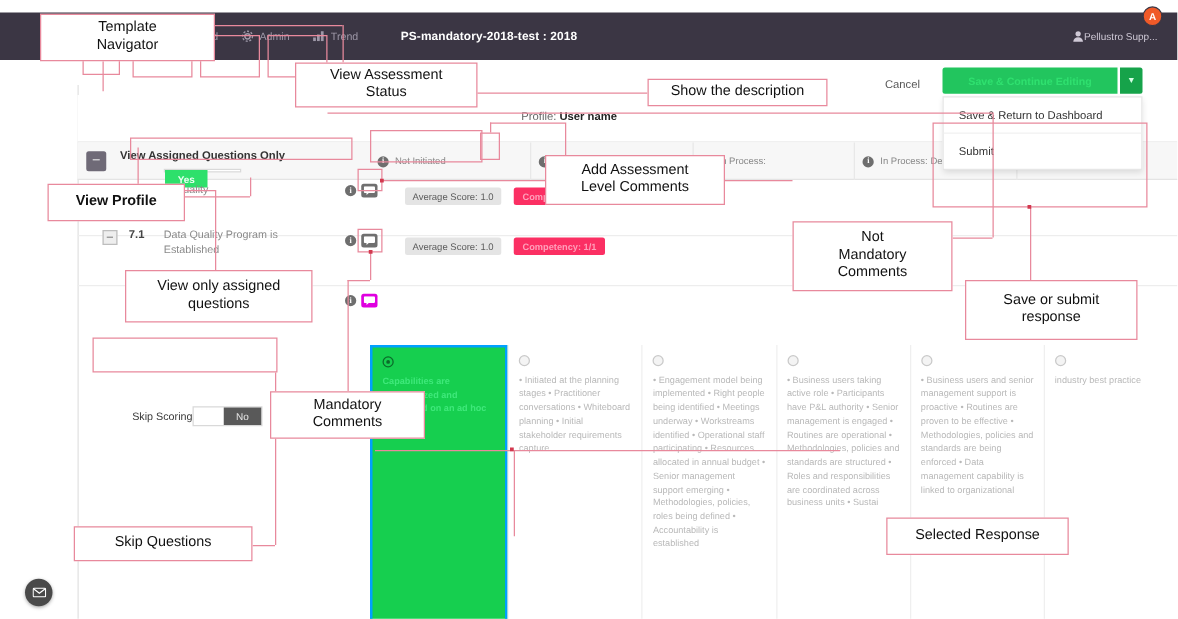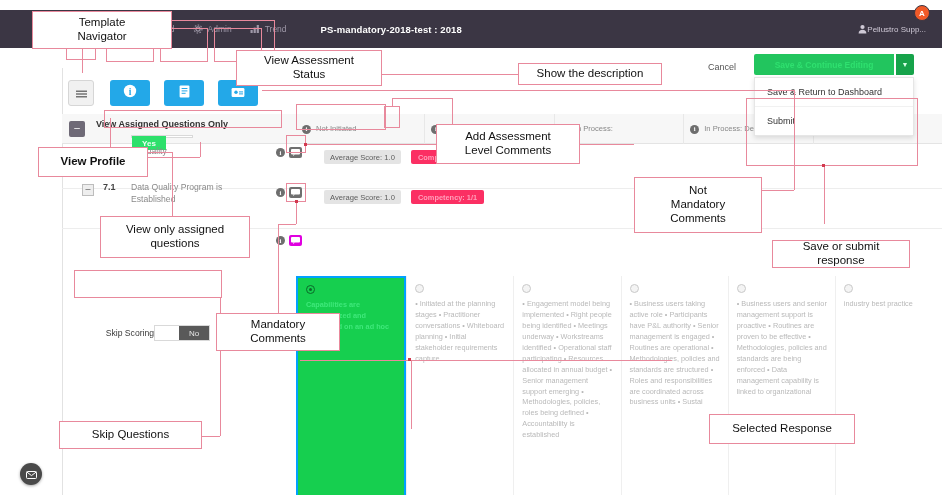--- a/index.html
+++ b/index.html
@@ -277,20 +277,25 @@
     <span>
       <svg width="14" height="11" viewBox="0 0 14 11">
           <rect x="0.6" y="1" width="12.8" height="9" rx="1.2" fill="#fff"></rect>
           <circle cx="5" cy="5.2" r="1.7" fill="#23a8e8"></circle>
           <rect x="8" y="4.4" width="4" height="1" fill="#23a8e8"></rect>
           <rect x="8" y="6.4" width="4" height="1" fill="#23a8e8"></rect>
         </svg>
     </span>
   </div>
 
+  <div class="headstrip">
+    <div class="profile-label">
+      <span>Profile: </span><b>User name</b>
+    </div>
+  </div>
   <div class="btn-cancel">Cancel</div>
   <div class="btn-save">Save &amp; Continue Editing</div>
   <div class="btn-save-caret">
     <span>▼</span>
   </div>
   <div class="dropmenu">
     <div>Save &amp; Return to Dashboard</div>
     <div>Submit</div>
   </div>
 
@@ -465,21 +470,21 @@
 <div class="hl" style="left:74px; top:270px; width:148px; height:28px;"></div>
 <div class="ln lnh" style="left:202px; top:436px; width:18px;"></div>
 <div class="ln lnv" style="left:220px; top:298px; height:138px;"></div>
 
 <div class="anno" style="left:709px; top:414px; width:146px; height:30px;">Selected Response</div>
 <div class="ln lnh" style="left:411px; top:360px; width:261px;"></div>
 <div class="ln lnv" style="left:411px; top:360px; height:69px;"></div>
 <div class="ln lnh" style="left:300px; top:360px; width:111px;"></div>
 <div class="dotm" style="left:408px; top:358px;"></div>
 
-<div class="anno" style="left:772px; top:240px; width:138px; height:28px; white-space:pre-line;">Save or submit
+<div class="anno" style="left:772px; top:224px; width:138px; height:48px; white-space:pre-line;">Save or submit
 response</div>
 <div class="ln lnv" style="left:824px; top:166px; height:58px;"></div>
 <div class="hl" style="left:746px; top:98px; width:172px; height:68px;"></div>
 <div class="dotm" style="left:822px; top:164px;"></div>
 
 <div class="ln lnh" style="left:262px; top:90px; width:532px;"></div>
 <div class="ln lnv" style="left:794px; top:90px; height:100px;"></div>
 <div class="ln lnh" style="left:762px; top:190px; width:32px;"></div>
 
 </body></html>

